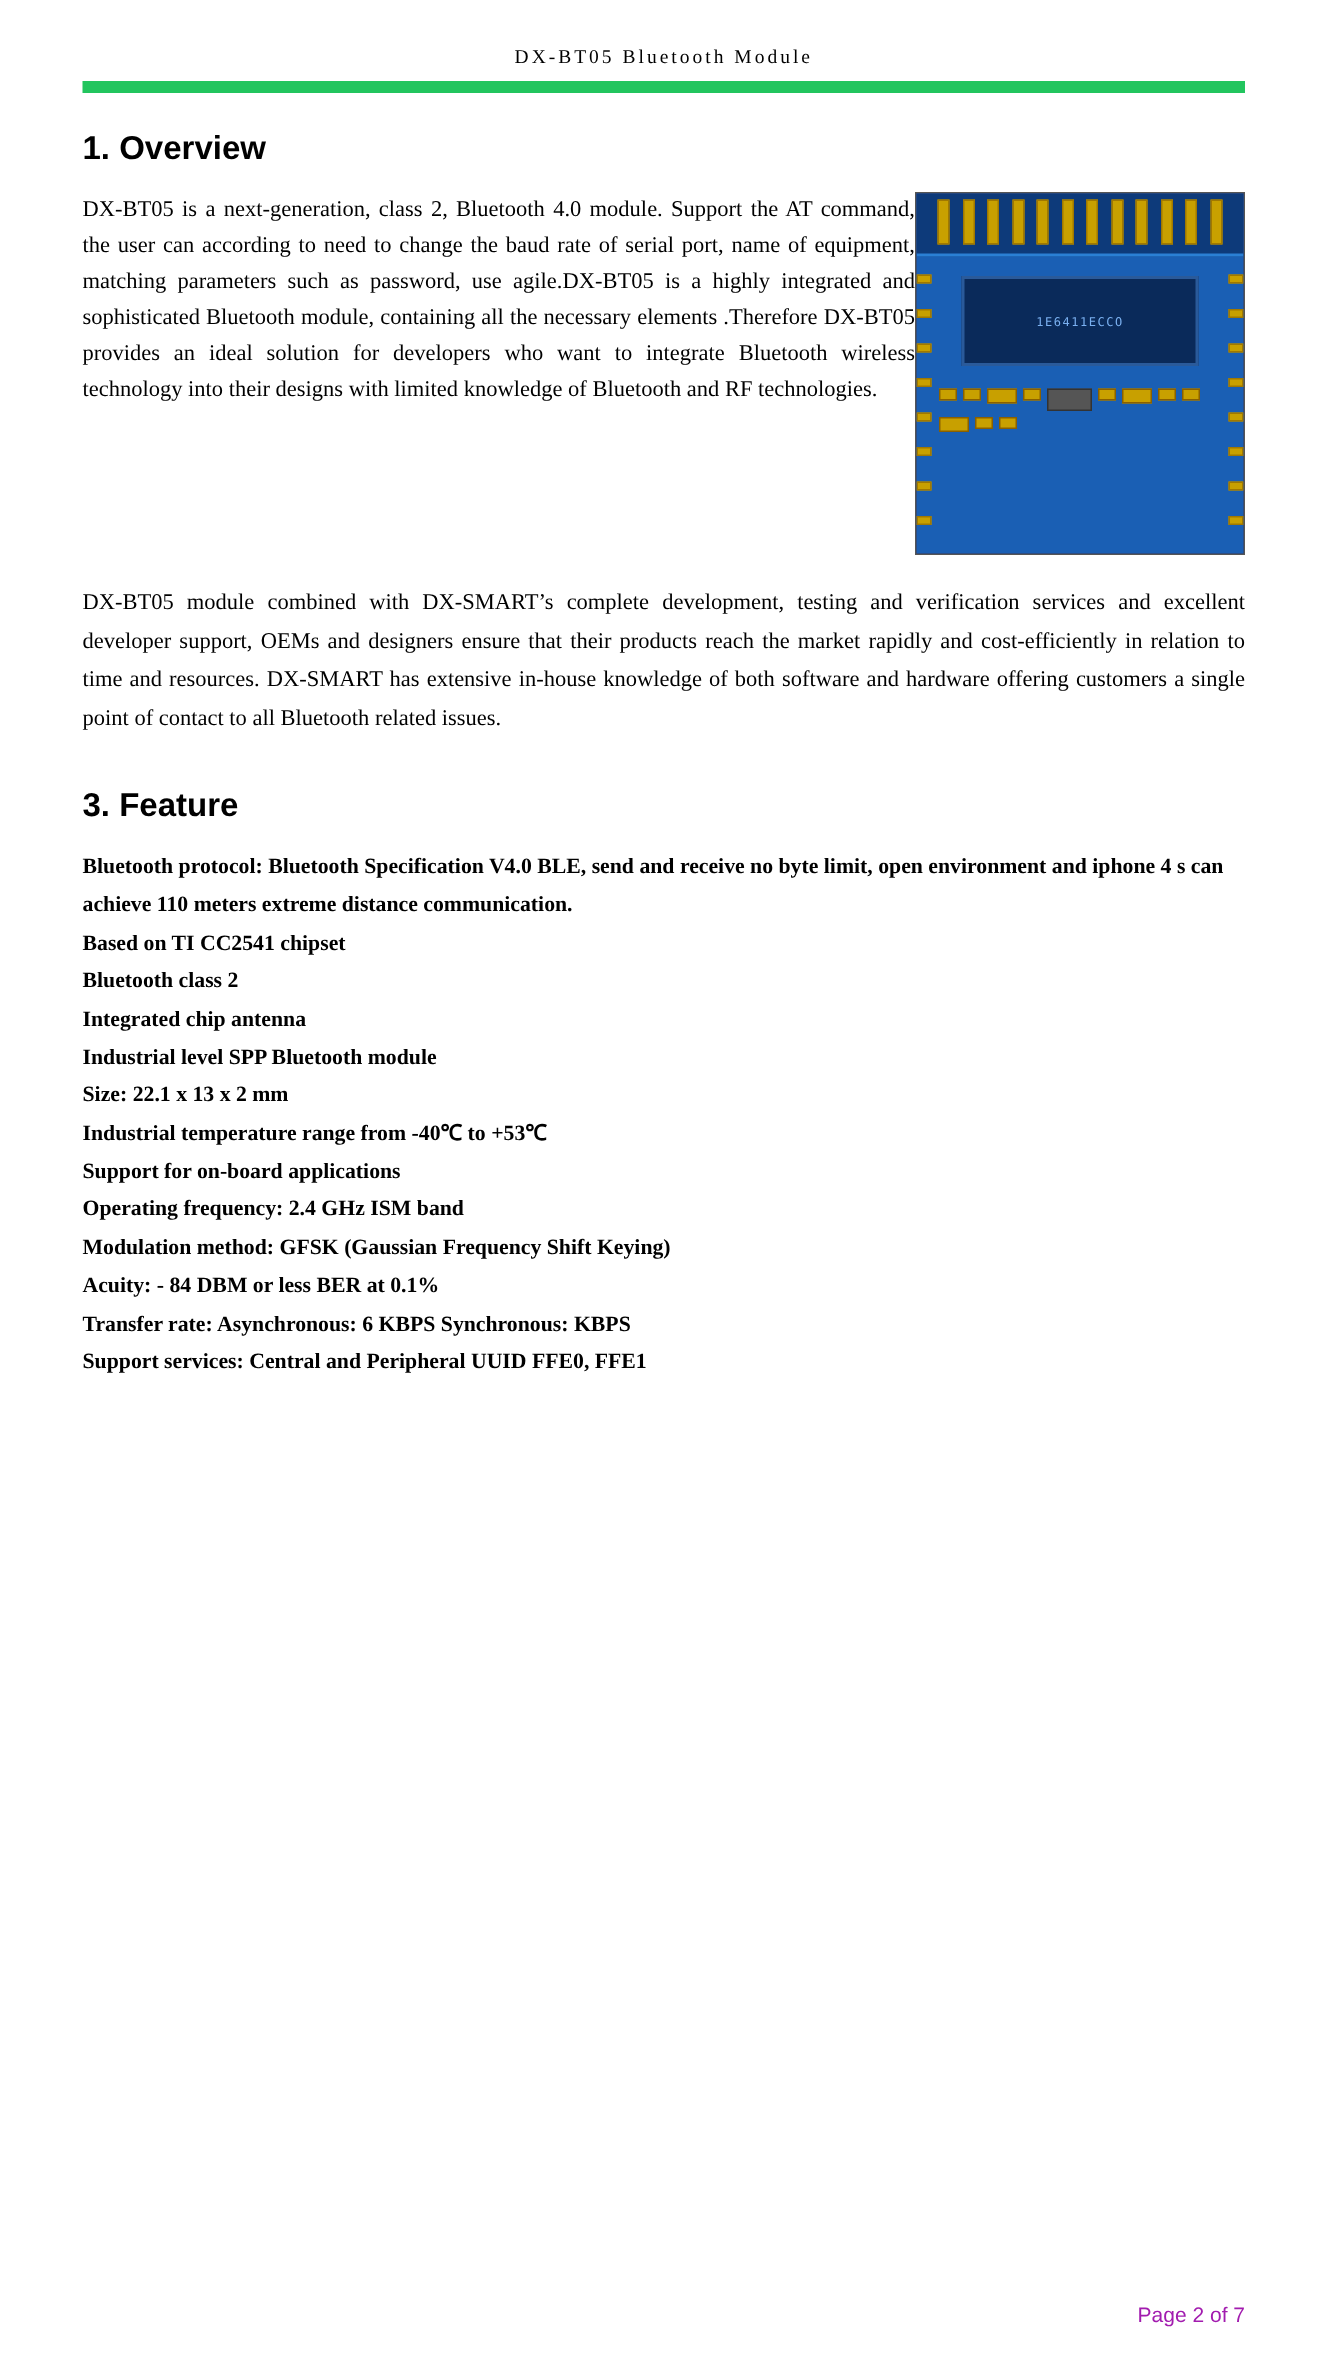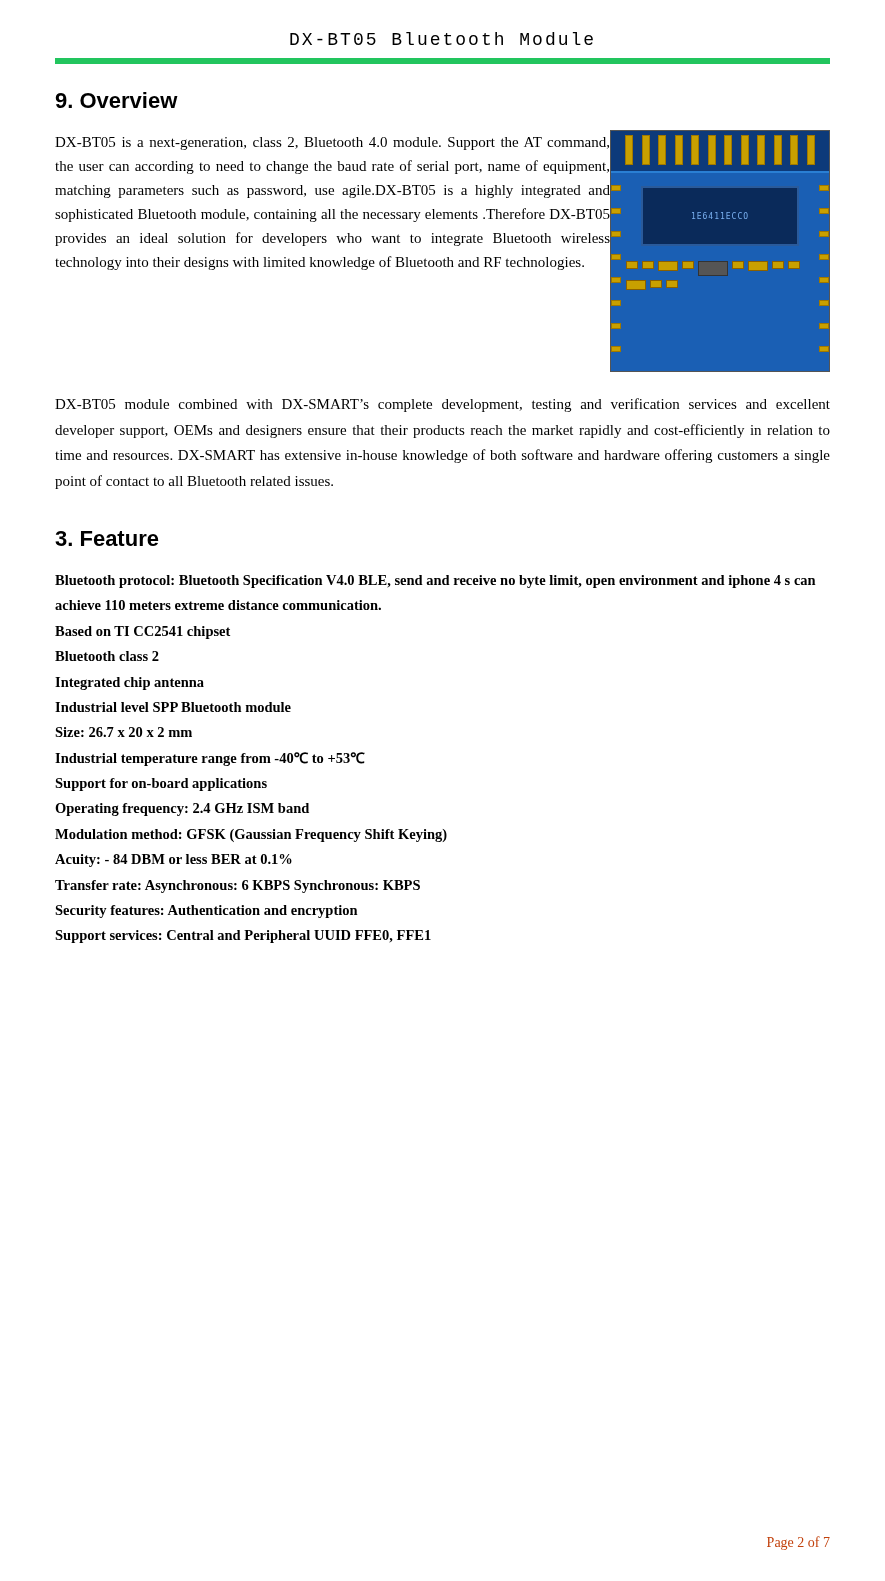--- a/index.html
+++ b/index.html
@@ -19,25 +19,25 @@
 
     .page-container {
       width: 885px;
       min-height: 1581px;
       padding: 30px 55px 60px 55px;
       position: relative;
     }
 
     .page-header {
       text-align: center;
-      font-family: Liberation Mono, monospace;
-      font-size: 18px;
+      font-family: Liberation Serif, serif;
+      font-size: 13px;
       letter-spacing: 2px;
       padding-bottom: 8px;
-      border-bottom: 6px solid #22c55e;
+      border-bottom: 8px solid #22c55e;
       margin-bottom: 24px;
     }
 
     .section-title {
       font-size: 22px;
       font-weight: bold;
       font-family: Arial, sans-serif;
       margin-bottom: 16px;
       margin-top: 8px;
     }
@@ -201,34 +201,34 @@
     .feature-item {
       display: block;
       font-weight: bold;
     }
 
     .page-footer {
       position: absolute;
       bottom: 30px;
       right: 55px;
       font-size: 14px;
-      font-family: Liberation Serif, serif;
-      color: #c2410c;
+      font-family: Liberation Sans, sans-serif;
+      color: #a21caf;
     }
   </style>
 </head>
 <body>
 
 <div class="page-container">
 
   <div class="page-header">
     <span>DX-BT05 Bluetooth Module</span>
   </div>
 
-  <div class="section-title">9. Overview</div>
+  <div class="section-title">1. Overview</div>
 
   <div class="overview-content">
     <div class="overview-text">DX-BT05 is a next-generation, class 2, Bluetooth 4.0 module. Support the AT command, the user can according to need to change the baud rate of serial port, name of equipment, matching parameters such as password, use agile.DX-BT05 is a highly integrated and sophisticated Bluetooth module, containing all the necessary elements .Therefore DX-BT05 provides an ideal solution for developers who want to integrate Bluetooth wireless technology into their designs with limited knowledge of Bluetooth and RF technologies.</div>
 
     <div class="module-image">
       <div class="pcb-board">
 
         <div class="pcb-pins-top">
           <div class="pcb-pin"></div>
           <div class="pcb-pin"></div>
@@ -291,28 +291,27 @@
   <div class="overview-paragraph2">DX-BT05  module  combined  with  DX-SMART’s  complete  development, testing and verification services and excellent developer support, OEMs and designers ensure  that  their  products  reach  the  market  rapidly  and  cost-efficiently  in  relation  to time  and  resources.  DX-SMART  has  extensive  in-house  knowledge  of  both  software and  hardware  offering  customers  a  single  point  of  contact  to  all  Bluetooth  related issues.</div>
 
   <div class="section-title feature-title">3. Feature</div>
 
   <div class="feature-list">
   <span class="feature-item">Bluetooth protocol: Bluetooth Specification V4.0 BLE, send and receive no byte limit, open environment and iphone 4 s can achieve 110 meters extreme distance communication.</span>
       <span class="feature-item">Based on TI CC2541 chipset</span>
       <span class="feature-item">Bluetooth class 2</span>
       <span class="feature-item">Integrated chip antenna</span>
       <span class="feature-item">Industrial level SPP Bluetooth module</span>
-      <span class="feature-item">Size: 26.7 x 20 x 2 mm</span>
+      <span class="feature-item">Size: 22.1 x 13 x 2 mm</span>
       <span class="feature-item">Industrial temperature range from -40℃  to +53℃</span>
       <span class="feature-item">Support for on-board applications</span>
       <span class="feature-item">Operating frequency: 2.4 GHz ISM band</span>
       <span class="feature-item">Modulation method: GFSK (Gaussian Frequency Shift Keying)</span>
       <span class="feature-item">Acuity: - 84 DBM or less BER at 0.1%</span>
       <span class="feature-item">Transfer rate: Asynchronous: 6 KBPS Synchronous: KBPS</span>
-      <span class="feature-item">Security features: Authentication and encryption</span>
       <span class="feature-item">Support services: Central and Peripheral UUID FFE0, FFE1</span>
     </div>
 
   <div class="page-footer">
     <span>Page  2  of  7</span>
   </div>
 
 </div>
 
 </body></html>

